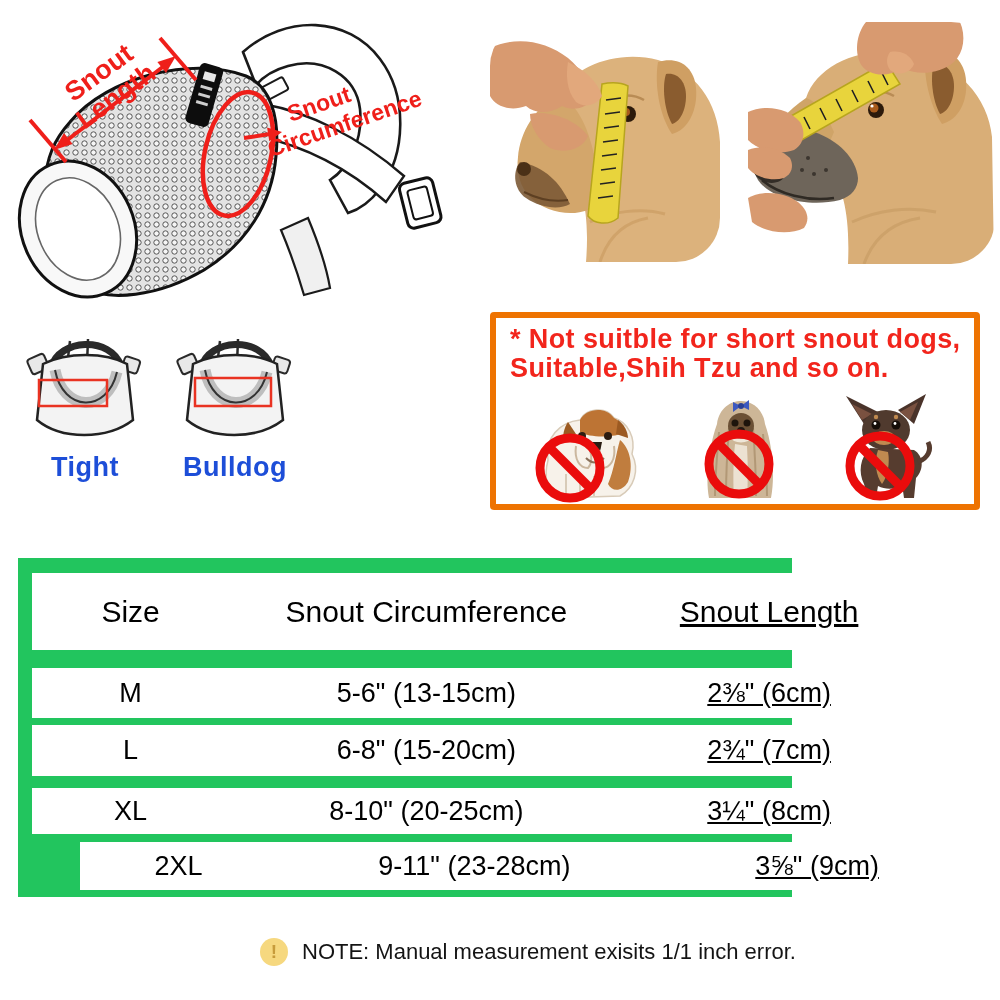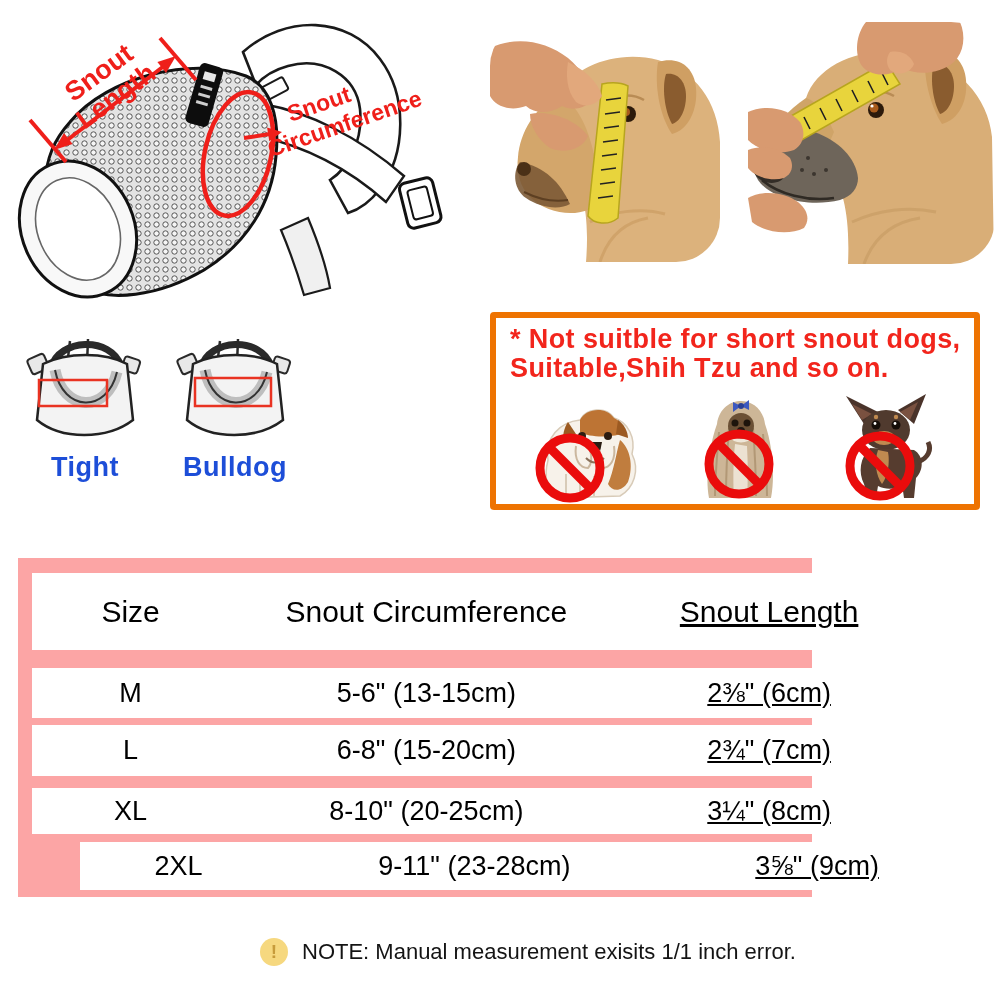--- a/index.html
+++ b/index.html
@@ -25,21 +25,21 @@
   .warning-line{
     color:#f2251c;font-weight:bold;font-size:27px;line-height:29px;letter-spacing:0.4px;
     white-space:nowrap;
   }
   .warning-dogs{
     position:absolute;left:10px;right:10px;bottom:0px;
     display:flex;justify-content:space-around;align-items:flex-end;
   }
 
   
-  .size-table{position:absolute;left:18px;top:558px;width:774px;height:339px;background:#fca5a5;padding-left:20px;}
+  .size-table{position:absolute;left:18px;top:558px;width:774px;height:339px;background:#22c55e;}
   .band{position:absolute;left:14px;width:939px;background:#ffffff;display:flex;align-items:center;}
   .band-header{top:15px;height:77px;font-size:30px;color:#000;}
   .row-0{top:110px;height:50px;}
   .row-1{top:167px;height:51px;}
   .row-2{top:230px;height:46px;}
   .row-3{top:284px;height:48px;margin-left:48px;}
   .band.row{font-size:27px;color:#000;}
   .cell{text-align:center;}
   .c-size{width:21%;}
   .c-circ{width:42%;}

